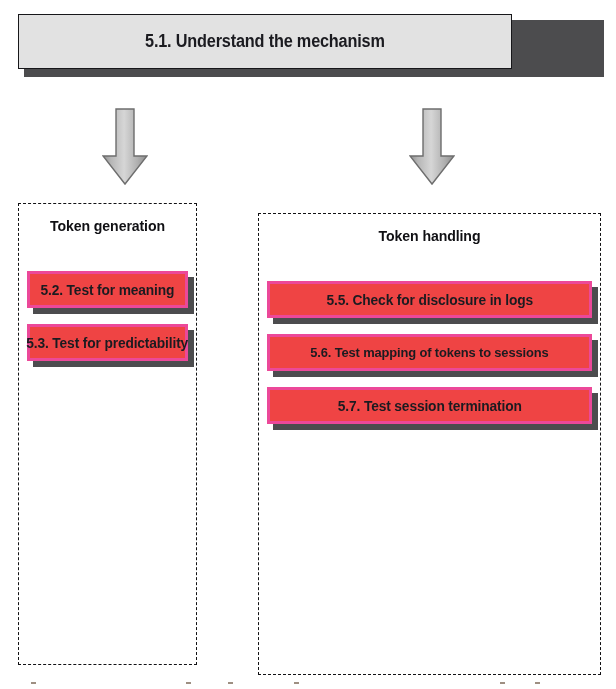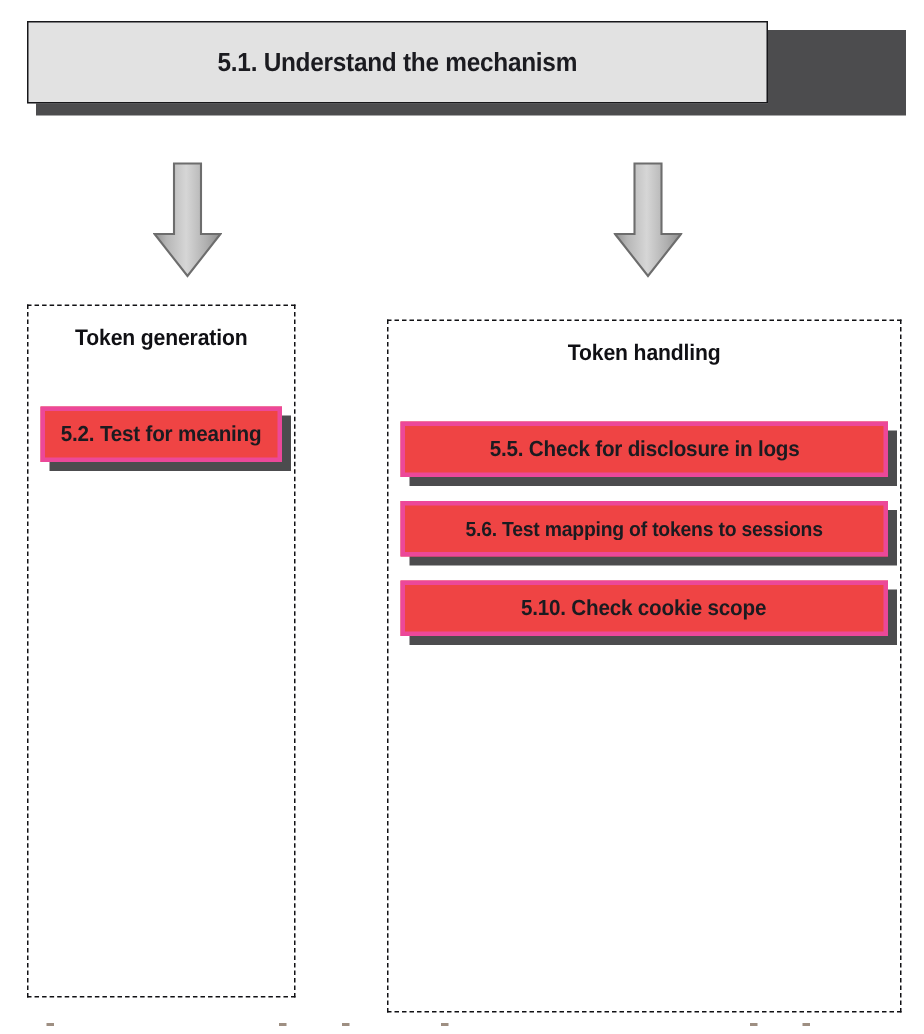--- a/index.html
+++ b/index.html
@@ -201,20 +201,26 @@
     <div class="panel-title">Token generation</div>
     <div class="steps">
 
       <div class="step-wrap">
         <div class="step-shadow"></div>
         <div class="step-box">
           <span class="step-label">5.2. Test for meaning</span>
         </div>
       </div>
 
+      <div class="step-wrap">
+        <div class="step-shadow"></div>
+        <div class="step-box">
+          <span class="step-label">5.3. Test for predictability</span>
+        </div>
+      </div>
 
     </div>
   </div>
 
   <div class="panel panel-right">
     <div class="panel-title">Token handling</div>
     <div class="steps">
 
 
       <div class="step-wrap">
@@ -224,29 +230,29 @@
         </div>
       </div>
 
       <div class="step-wrap">
         <div class="step-shadow"></div>
         <div class="step-box">
           <span class="step-label small">5.6. Test mapping of tokens to sessions</span>
         </div>
       </div>
 
-
-
-
-      <div class="step-wrap">
-        <div class="step-shadow"></div>
-        <div class="step-box">
-          <span class="step-label">5.10. Check cookie scope</span>
-        </div>
-      </div>
+      <div class="step-wrap">
+        <div class="step-shadow"></div>
+        <div class="step-box">
+          <span class="step-label">5.7. Test session termination</span>
+        </div>
+      </div>
+
+
+
 
     </div>
   </div>
 
   <div class="artifact-row">
     <span class="artifact" style="left:31px;"></span>
     <span class="artifact" style="left:186px;"></span>
     <span class="artifact" style="left:228px;"></span>
     <span class="artifact" style="left:294px;"></span>
     <span class="artifact" style="left:500px;"></span>

